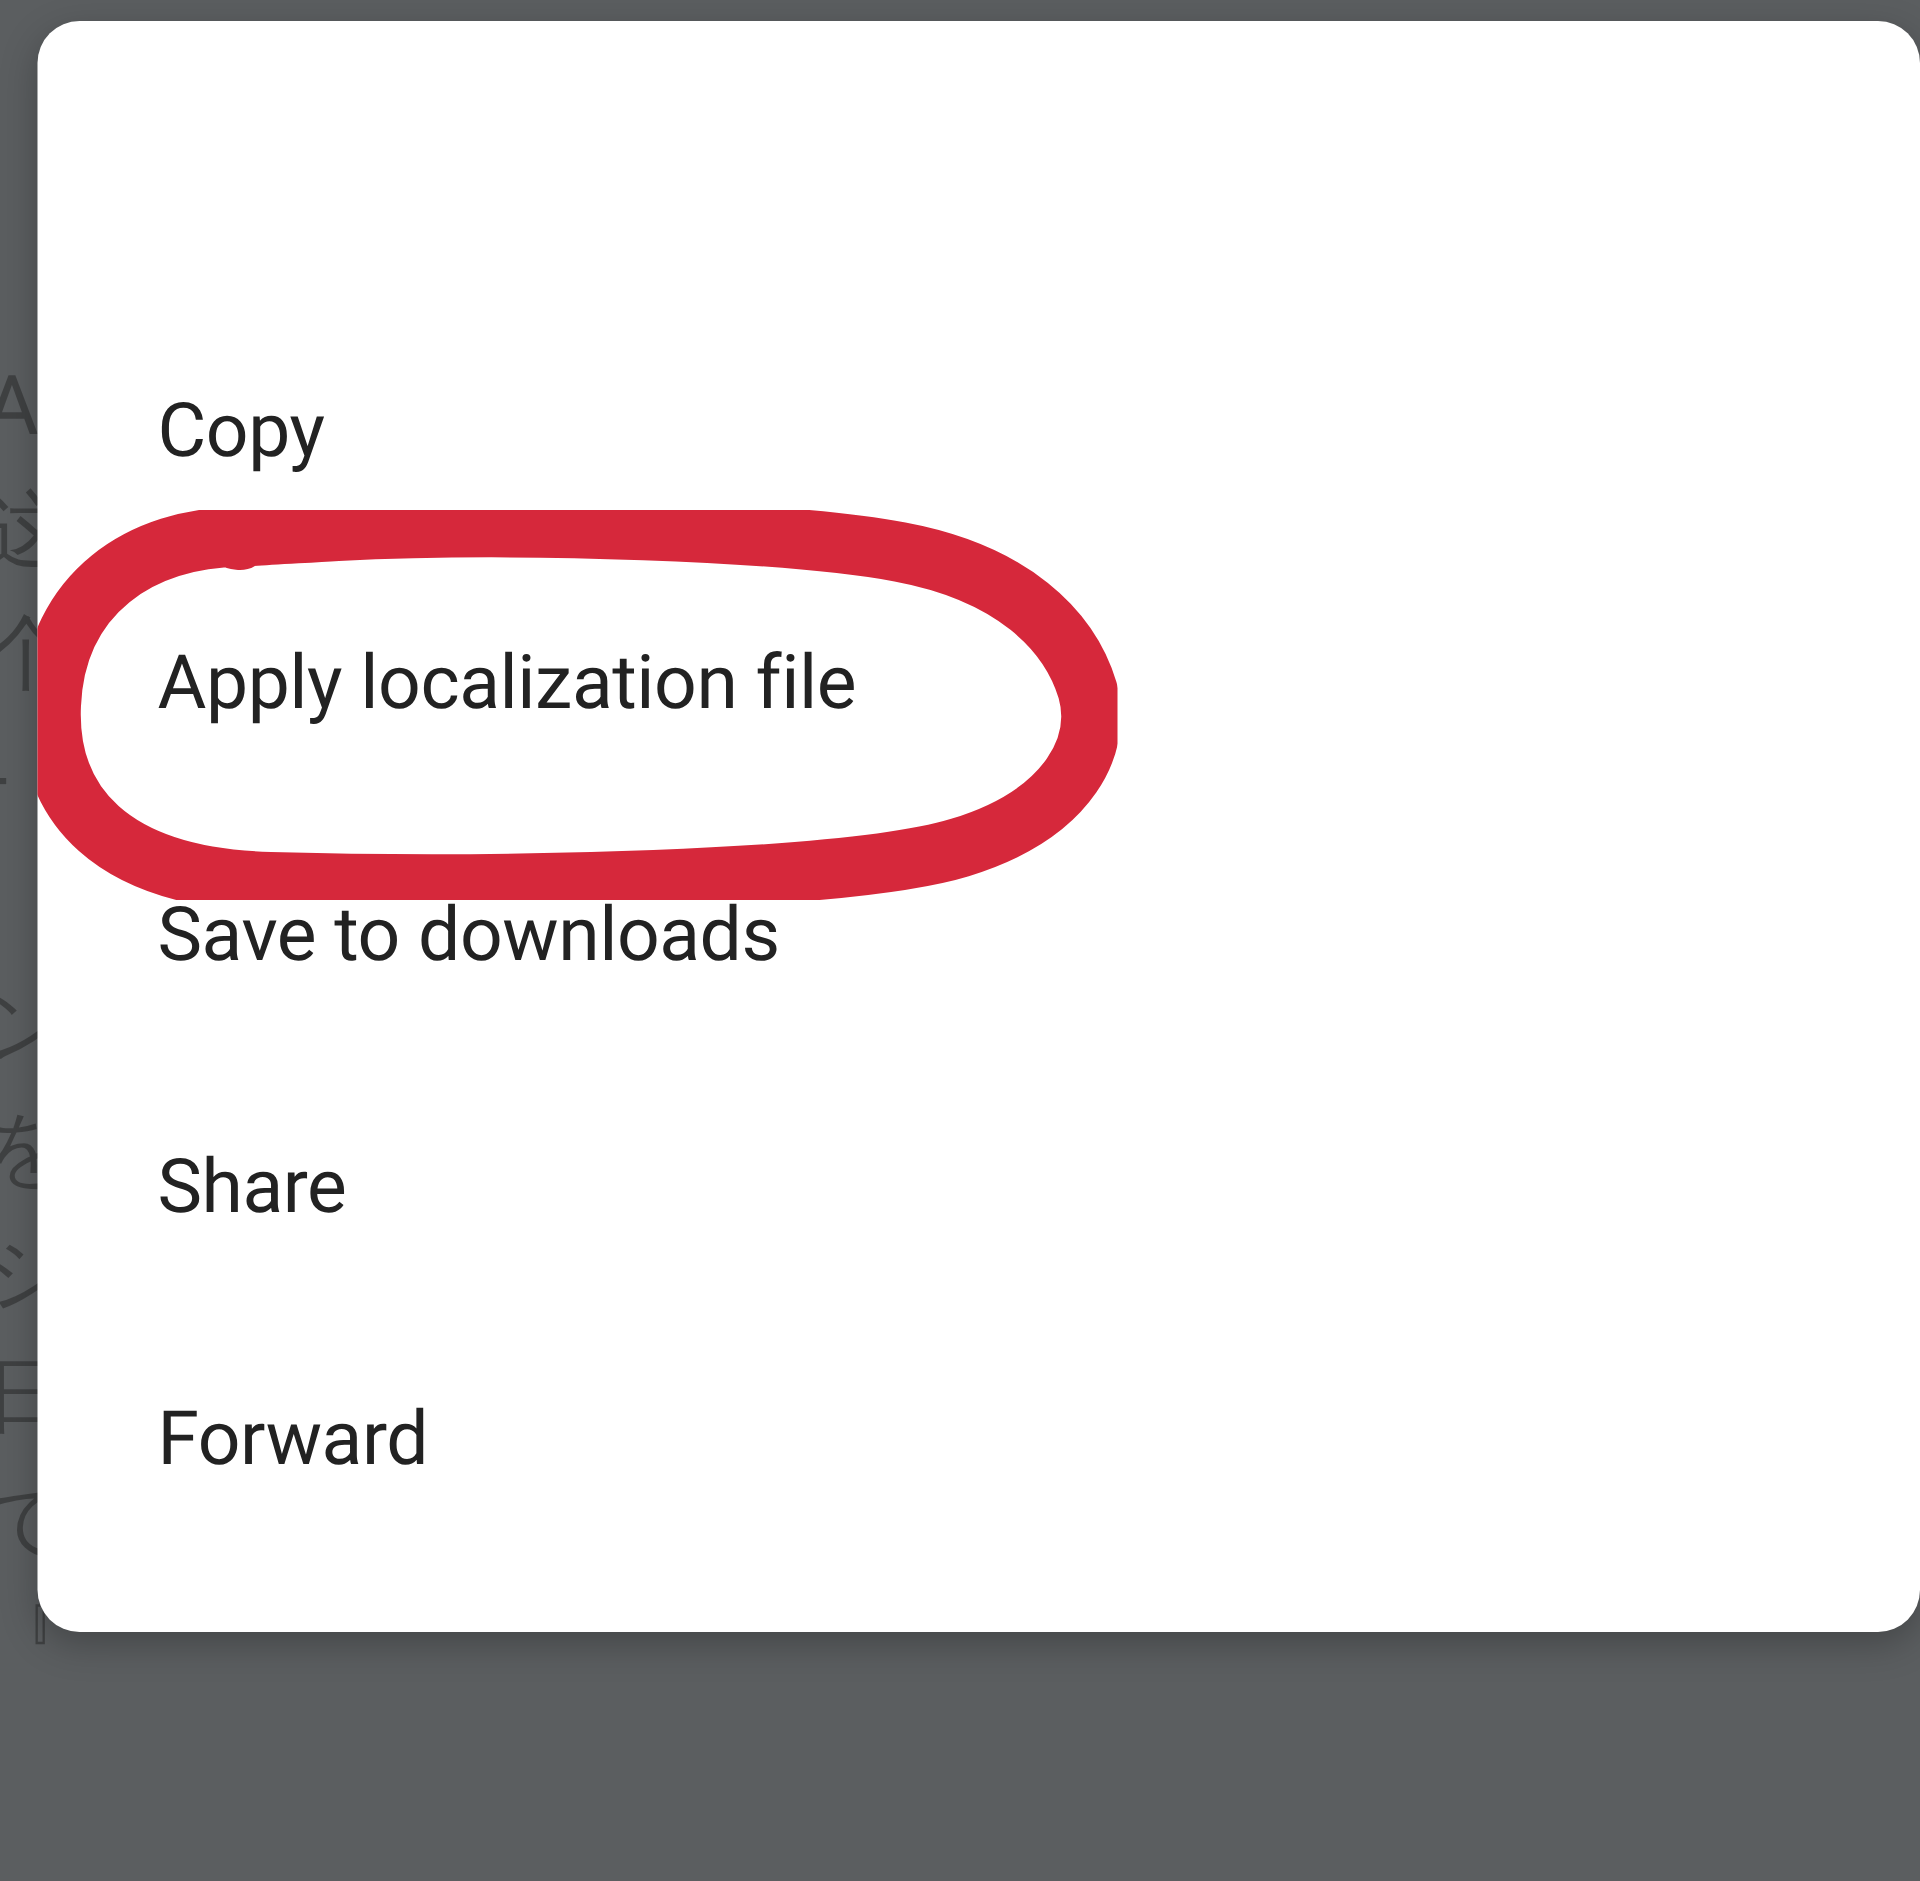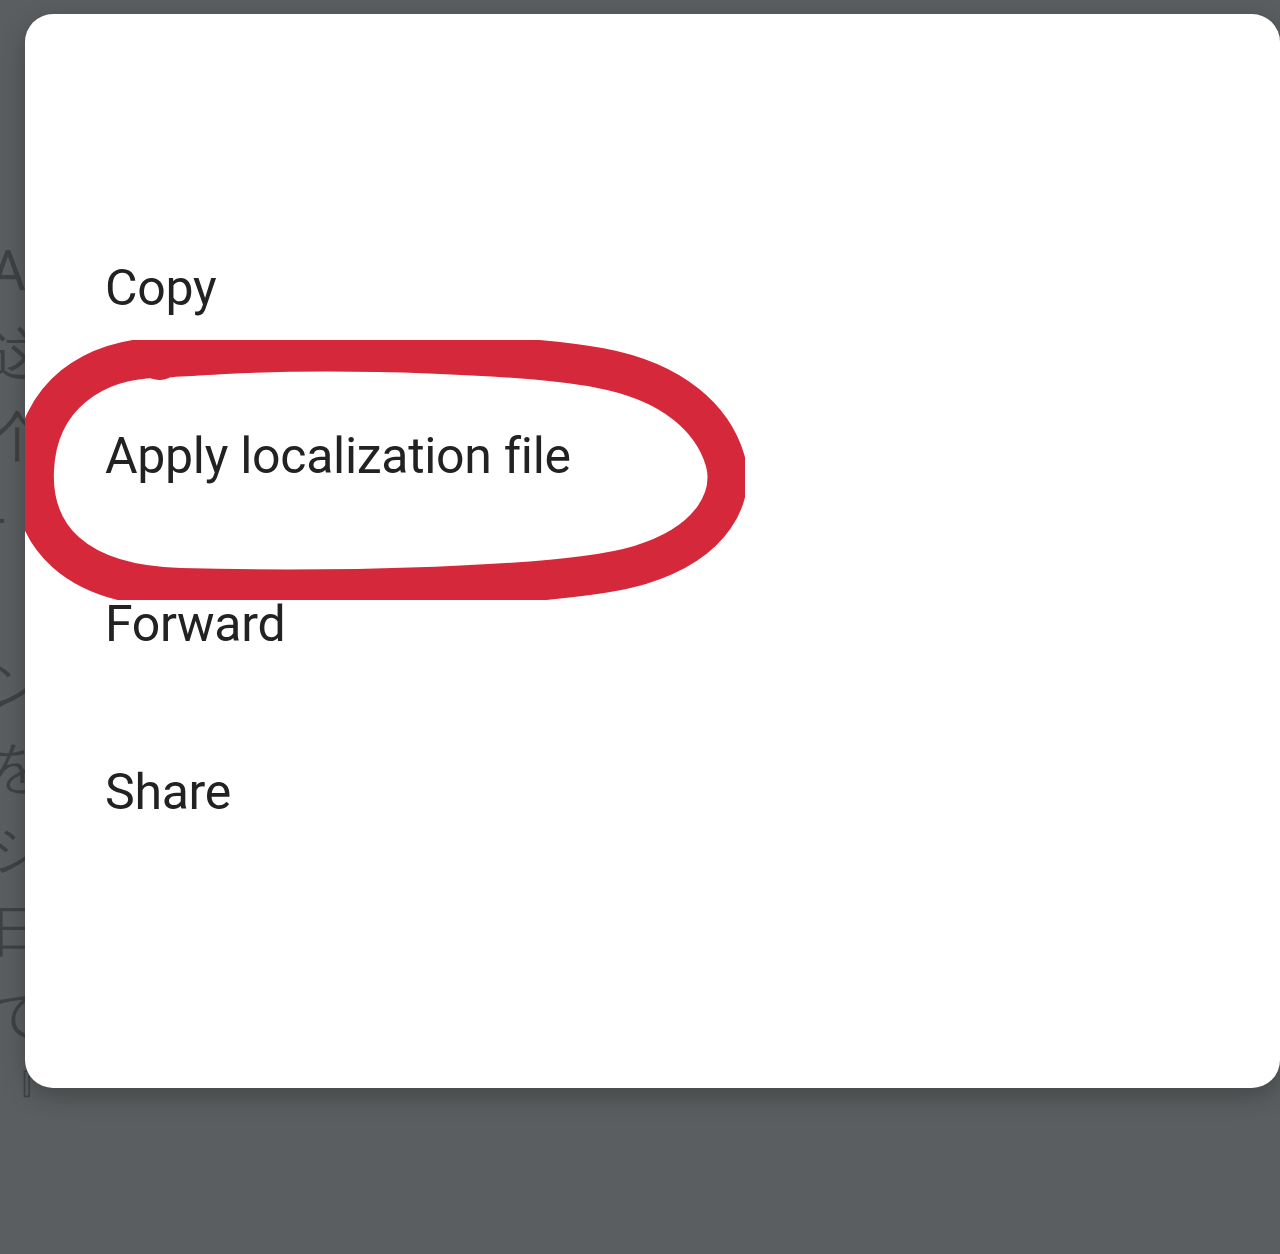--- a/index.html
+++ b/index.html
@@ -100,24 +100,27 @@
 <div class="dialog">
 
   <div class="menu">
     <div class="menu-item">
       <span class="menu-item-label">Copy</span>
     </div>
     <div class="menu-item">
       <span class="menu-item-label">Apply localization file</span>
     </div>
     <div class="menu-item">
-      <span class="menu-item-label">Forward</span>
+      <span class="menu-item-label">Save to downloads</span>
     </div>
     <div class="menu-item">
       <span class="menu-item-label">Share</span>
+    </div>
+    <div class="menu-item">
+      <span class="menu-item-label">Forward</span>
     </div>
   </div>
 </div>
 
 <div class="annotation-overlay">
   <svg viewBox="0 0 720 260">
     <path d="M 135 18
              C 70 18, 12 55, 9 130
              C 6 195, 48 245, 155 248
              C 300 252, 540 248, 615 225

